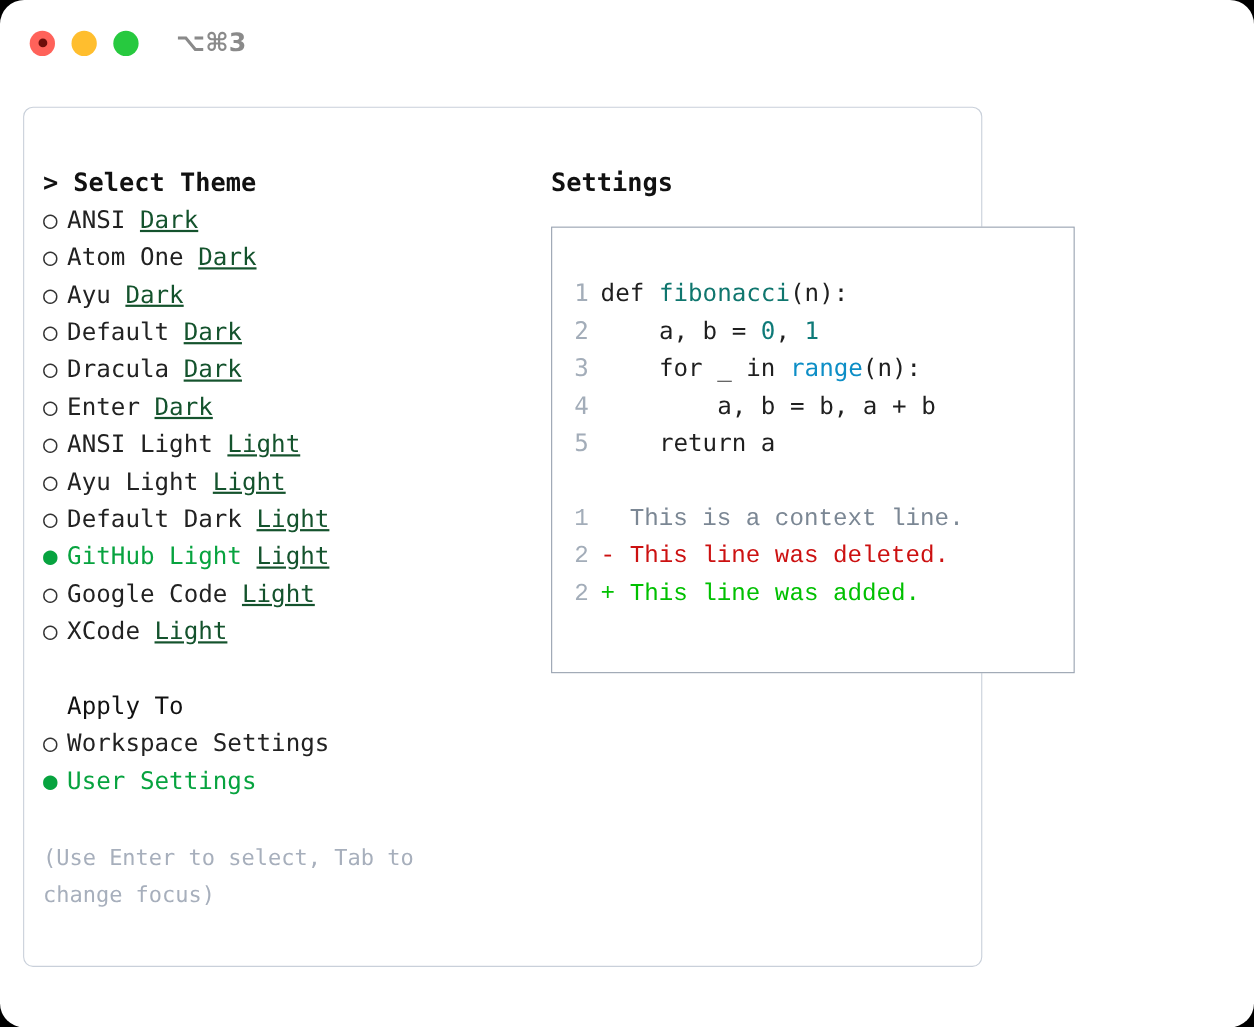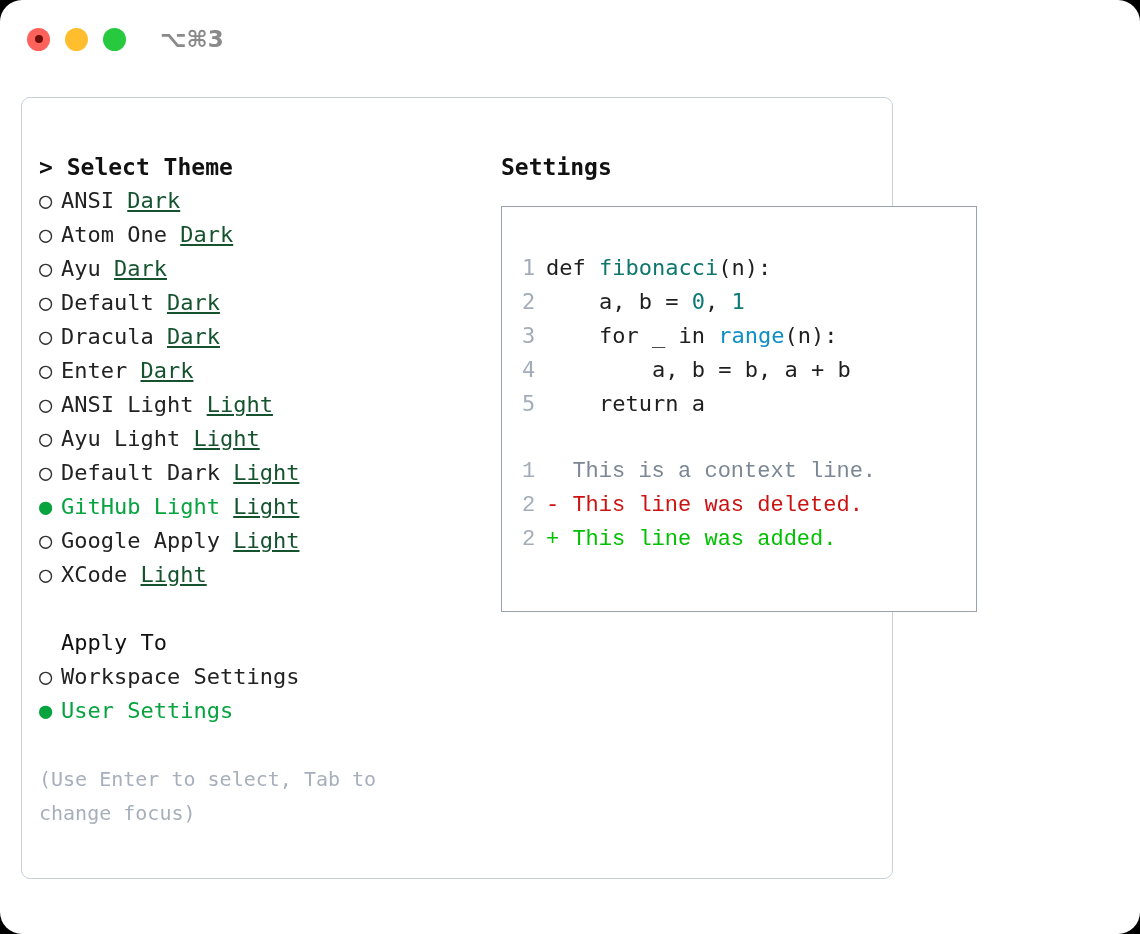--- a/index.html
+++ b/index.html
@@ -215,21 +215,21 @@
             <div class="row mono"><span class="bullet">○</span><span class="label">ANSI</span> <span class="tag">Dark</span></div>
             <div class="row mono"><span class="bullet">○</span><span class="label">Atom One</span> <span class="tag">Dark</span></div>
             <div class="row mono"><span class="bullet">○</span><span class="label">Ayu</span> <span class="tag">Dark</span></div>
             <div class="row mono"><span class="bullet">○</span><span class="label">Default</span> <span class="tag">Dark</span></div>
             <div class="row mono"><span class="bullet">○</span><span class="label">Dracula</span> <span class="tag">Dark</span></div>
             <div class="row mono"><span class="bullet">○</span><span class="label">Enter</span> <span class="tag">Dark</span></div>
             <div class="row mono"><span class="bullet">○</span><span class="label">ANSI Light</span> <span class="tag">Light</span></div>
             <div class="row mono"><span class="bullet">○</span><span class="label">Ayu Light</span> <span class="tag">Light</span></div>
             <div class="row mono"><span class="bullet">○</span><span class="label">Default Dark</span> <span class="tag">Light</span></div>
             <div class="row mono selected"><span class="bullet">●</span><span class="label">GitHub Light</span> <span class="tag">Light</span></div>
-            <div class="row mono"><span class="bullet">○</span><span class="label">Google Apply</span> <span class="tag">Light</span></div>
+            <div class="row mono"><span class="bullet">○</span><span class="label">Google Code</span> <span class="tag">Light</span></div>
             <div class="row mono"><span class="bullet">○</span><span class="label">XCode</span> <span class="tag">Light</span></div>
           </div>
 
         <div class="spacer"></div>
 
         <div class="section-header mono">Apply To</div>
         <div id="apply-list">
             <div class="row mono"><span class="bullet">○</span><span class="label">Workspace Settings</span></div>
             <div class="row mono selected"><span class="bullet">●</span><span class="label">User Settings</span></div>
           </div>

